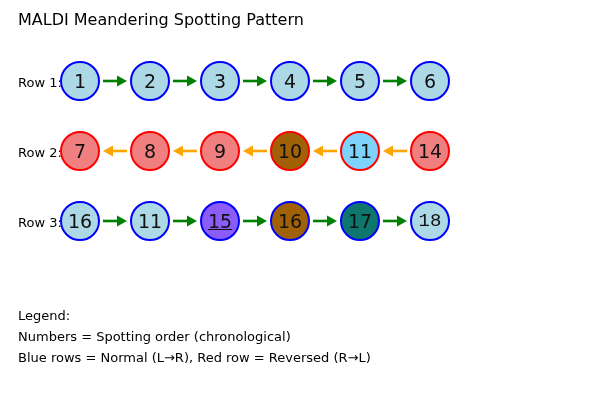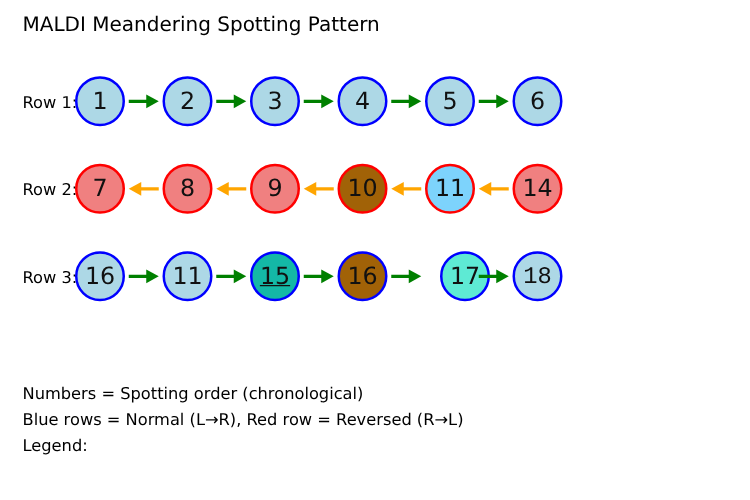--- a/index.html
+++ b/index.html
@@ -121,37 +121,37 @@
       <div class="circle" style="left: 60px; top: 201px; background: rgb(173, 216, 230); border-color: rgb(0, 0, 255);">16</div>
       <svg class="arrow" width="26" height="14" viewBox="0 0 26 14" style="left: 102px; top: 214px;">
         <line x1="1" x2="16" y1="7" y2="7" stroke="#008000" stroke-width="2.6"></line>
         <polygon points="15,1.5 25,7 15,12.5" fill="#008000"></polygon>
       </svg>
       <div class="circle" style="left: 130px; top: 201px; background: rgb(173, 216, 230); border-color: rgb(0, 0, 255);">11</div>
       <svg class="arrow" width="26" height="14" viewBox="0 0 26 14" style="left: 172px; top: 214px;">
         <line x1="1" x2="16" y1="7" y2="7" stroke="#008000" stroke-width="2.6"></line>
         <polygon points="15,1.5 25,7 15,12.5" fill="#008000"></polygon>
       </svg>
-      <div class="circle" style="left: 200px; top: 201px; background: #14b8a6; border-color: rgb(0, 0, 255); text-decoration: underline;">15</div>
+      <div class="circle" style="left: 200px; top: 201px; background: #8b5cf6; border-color: rgb(0, 0, 255); text-decoration: underline;">15</div>
       <svg class="arrow" width="26" height="14" viewBox="0 0 26 14" style="left: 242px; top: 214px;">
         <line x1="1" x2="16" y1="7" y2="7" stroke="#008000" stroke-width="2.6"></line>
         <polygon points="15,1.5 25,7 15,12.5" fill="#008000"></polygon>
       </svg>
       <div class="circle" style="left: 270px; top: 201px; background: #a16207; border-color: rgb(0, 0, 255);">16</div>
       <svg class="arrow" width="26" height="14" viewBox="0 0 26 14" style="left: 312px; top: 214px;">
         <line x1="1" x2="16" y1="7" y2="7" stroke="#008000" stroke-width="2.6"></line>
         <polygon points="15,1.5 25,7 15,12.5" fill="#008000"></polygon>
       </svg>
-      <div class="circle" style="left: 352px; top: 201px; background: #5eead4; border-color: rgb(0, 0, 255);">17</div>
+      <div class="circle" style="left: 340px; top: 201px; background: #0f766e; border-color: rgb(0, 0, 255);">17</div>
       <svg class="arrow" width="26" height="14" viewBox="0 0 26 14" style="left: 382px; top: 214px;">
         <line x1="1" x2="16" y1="7" y2="7" stroke="#008000" stroke-width="2.6"></line>
         <polygon points="15,1.5 25,7 15,12.5" fill="#008000"></polygon>
       </svg>
       <div class="circle" style="left: 410px; top: 201px; background: rgb(173, 216, 230); border-color: rgb(0, 0, 255); font-family: Liberation Mono, monospace;">18</div>
     </div>
   <div class="legend">
+    <div>Legend:</div>
     <div id="legend-lines">
         <div>Numbers = Spotting order (chronological)</div>
         <div>Blue rows = Normal (L→R), Red row = Reversed (R→L)</div>
       </div>
-    <div>Legend:</div>
   </div>
 </div>
 
 </body></html>

